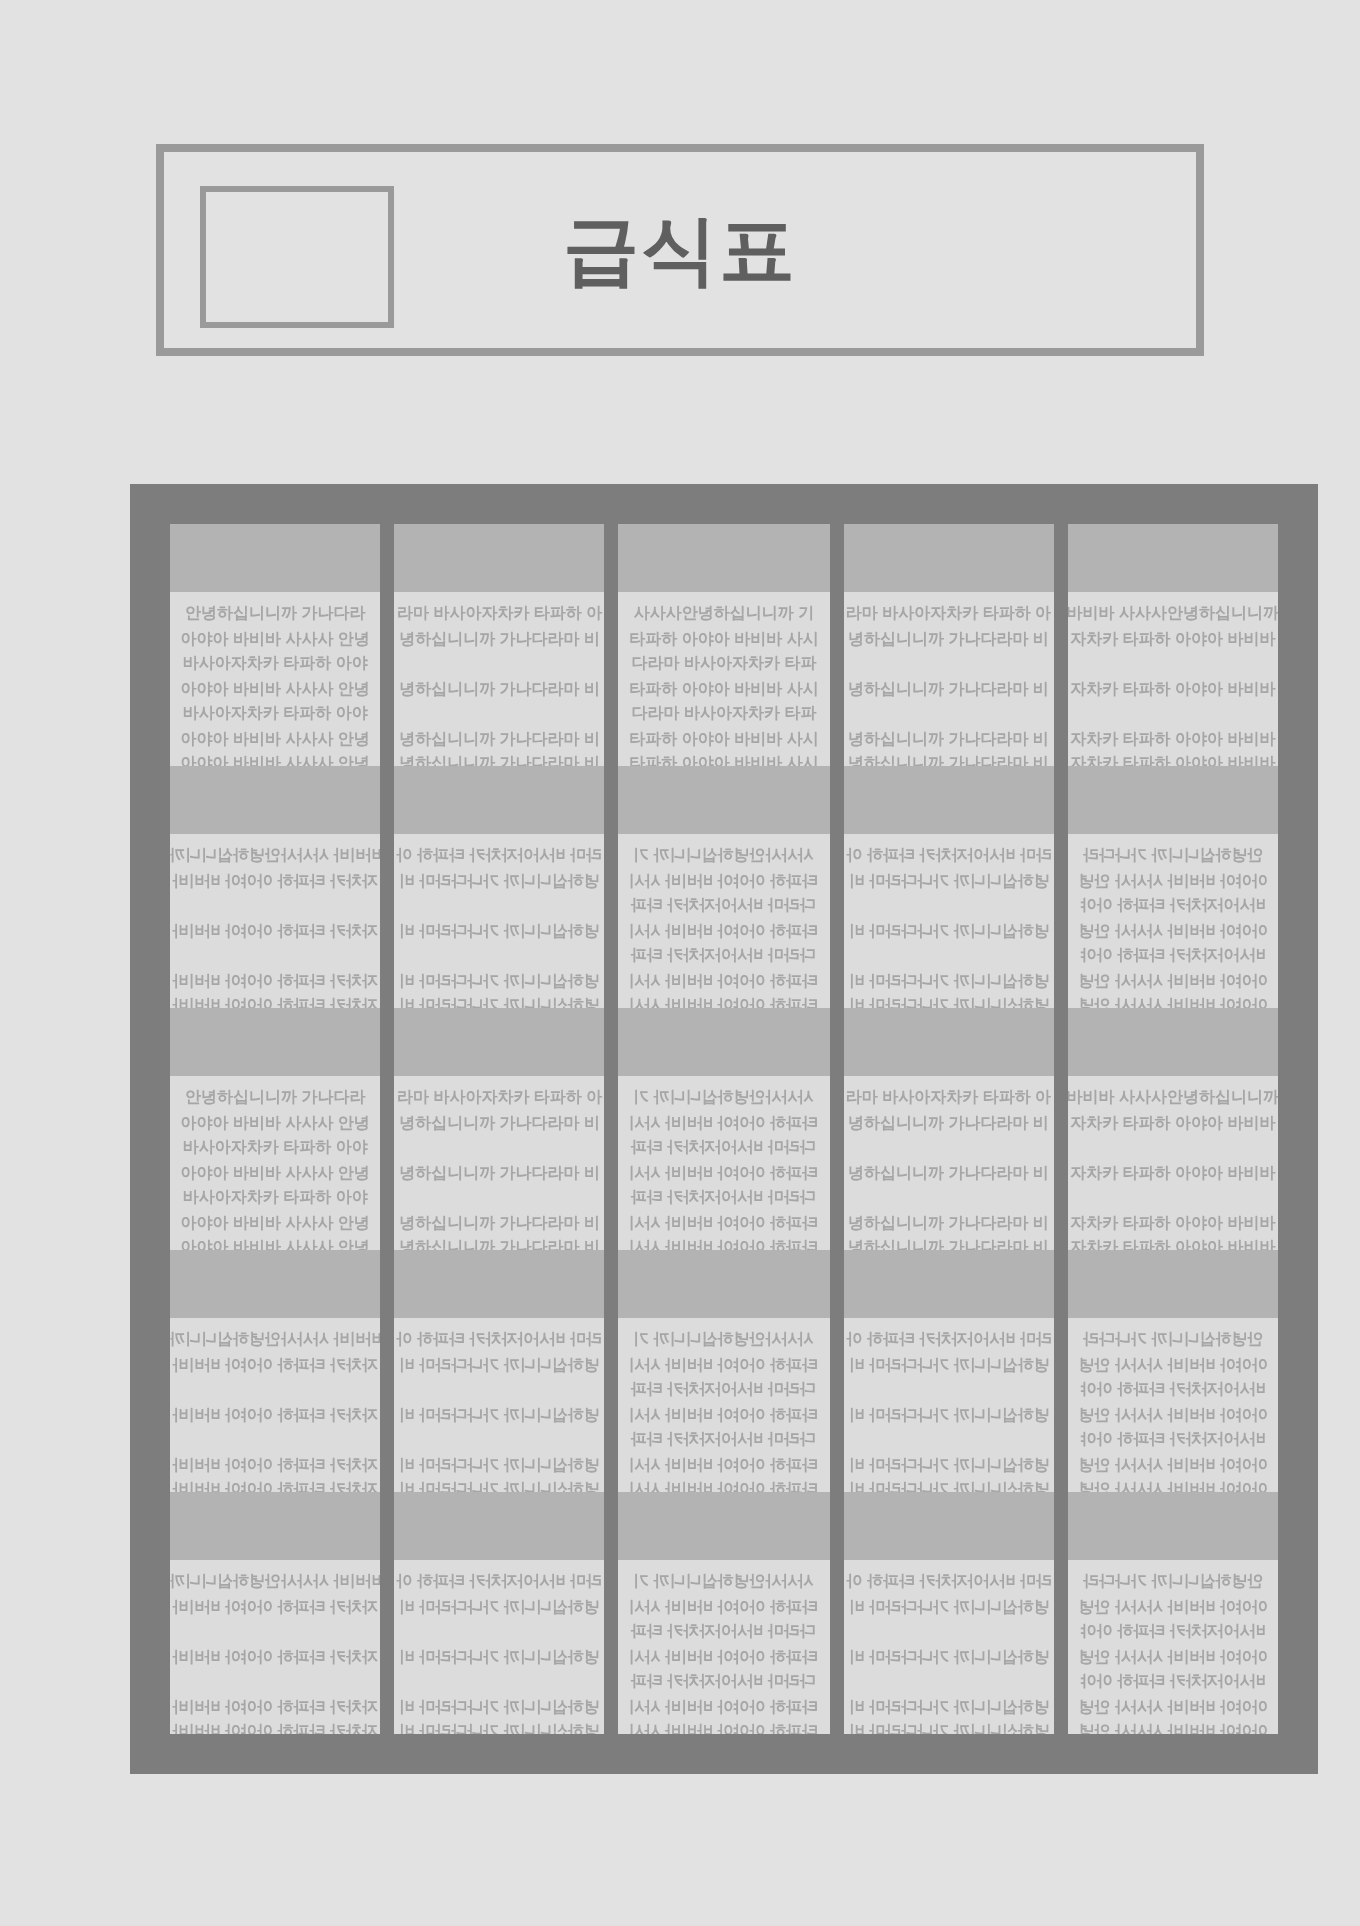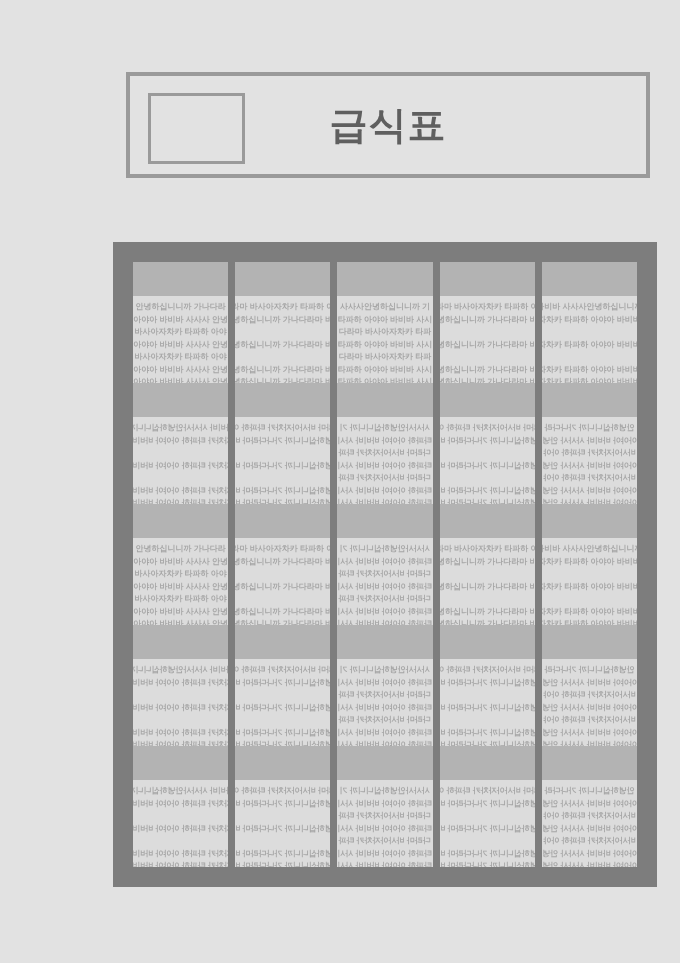--- a/index.html
+++ b/index.html
@@ -12,21 +12,21 @@
     --cell-text:#a6a6a6;
   }
   *{box-sizing:border-box;margin:0;padding:0;}
   html,body{width:680px;height:963px;}
   body{
     background:var(--page-bg);
     font-family:"Liberation Sans", sans-serif;
     position:relative;
     overflow:hidden;
   }
-  .page{position:absolute;inset:0;margin-left:48px;}
+  .page{position:absolute;inset:0;}
 
   
   .header-box{
     position:absolute;left:78px;top:72px;width:524px;height:106px;
     border:4px solid var(--frame);
     background:var(--page-bg);
   }
   .logo-box{
     position:absolute;left:18px;top:17px;width:97px;height:71px;
     border:3px solid var(--frame);
@@ -34,21 +34,21 @@
   }
   .page-title{
     position:absolute;left:0;top:0;width:100%;height:100%;
     display:flex;align-items:center;justify-content:center;
     font-size:38px;font-weight:bold;color:var(--title);
     letter-spacing:1px;
   }
 
   
   .menu-table{
-    position:absolute;left:65px;top:242px;width:544px;height:645px;
+    position:absolute;left:65px;top:242px;width:594px;height:645px;
     background:var(--table-frame);
     padding:20px;
     display:flex;gap:7px;
   }
   .col{
     flex:1 1 0;
     background:var(--cell-bg);
     display:flex;flex-direction:column;
     overflow:hidden;
   }

